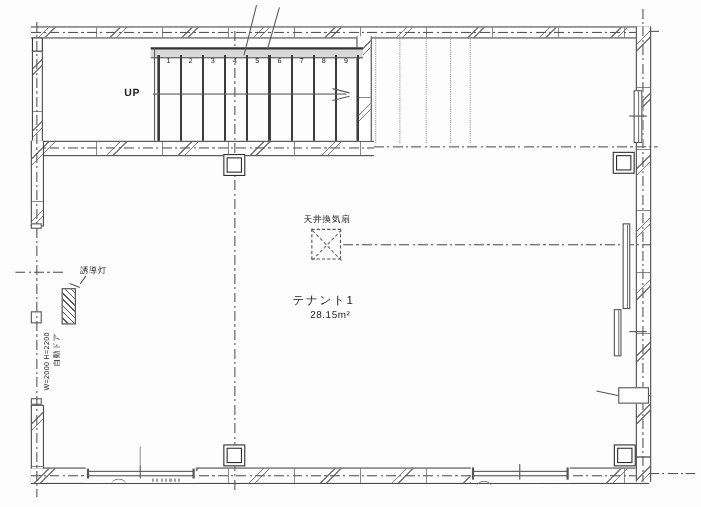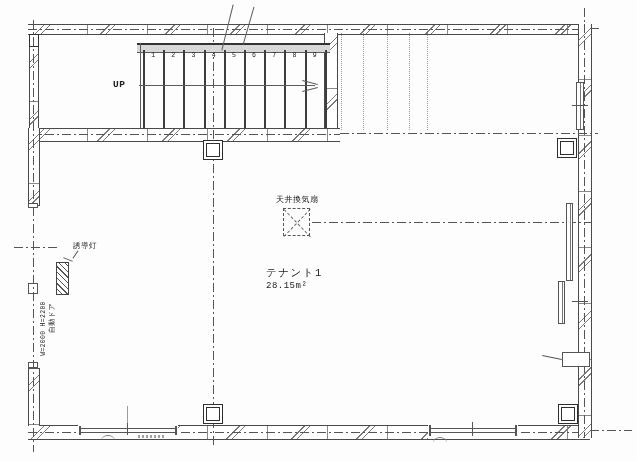--- a/index.html
+++ b/index.html
@@ -1,18 +1,18 @@
 <!DOCTYPE html>
 <html><head>
 <meta charset="utf-8">
 <style>
   html,body{margin:0;padding:0;background:#ffffff;}
   #plan{
     position:relative; width:637px; height:461px; overflow:hidden;
-    background:#fdfdfd; font-family:Liberation Mono, monospace; color:#2f2f2f;
+    background:#fdfdfd; font-family:Liberation Sans, sans-serif; color:#2f2f2f;
   }
   .abs{position:absolute;}
   
   .wallh{
     background-color:#fff;
     background-image:
       repeating-linear-gradient(135deg, transparent 0 11px, #7a7a7a 11px 12px, transparent 12px 15px, #7a7a7a 15px 16px, transparent 16px 46px),
       repeating-linear-gradient(90deg, transparent 0 59px, #8a8a8a 59px 60px);
     border-top:1.2px solid #4a4a4a; border-bottom:1.2px solid #4a4a4a;
   }
@@ -161,21 +161,21 @@
       <div class="in"></div>
     </div>
 
   <div class="lbl" style="left:276px;top:194px;font-size:8px;letter-spacing:.5px;">天井換気扇</div>
   <div class="abs ventbox" style="left:283px;top:208px;width:27px;height:28px;">
     <div class="abs xline" style="left:0;top:0;width:38px;transform:rotate(46deg);"></div>
     <div class="abs xline" style="left:0;top:27px;width:38px;transform:rotate(-46deg);"></div>
   </div>
 
   <div class="lbl" style="left:266px;top:266px;font-size:10.5px;letter-spacing:1.5px;">テナント1</div>
-  <div class="lbl" style="left:266px;top:281px;font-size:9px;letter-spacing:.5px;">28.15m²</div>
+  <div class="lbl" style="left:282px;top:281px;font-size:9px;letter-spacing:.5px;">28.15m²</div>
 
   <div class="lbl" style="left:73px;top:241px;font-size:7.5px;letter-spacing:.5px;">誘導灯</div>
   <div class="abs leader" style="left:75px;top:250px;width:1px;height:9px;transform:rotate(35deg);"></div>
   <div class="abs leader" style="left:63px;top:259px;width:10px;height:1px;transform:rotate(22deg);"></div>
   <div class="abs hatchbox" style="left:56px;top:262px;width:13px;height:33px;"></div>
 
   <div class="lbl vtext" style="left:35px;top:313px;width:34px;font-size:7px;letter-spacing:.5px;">自動ドア</div>
   <div class="lbl vtext" style="left:11px;top:325px;width:64px;font-size:6.5px;letter-spacing:.3px;">W=2000 H=2200</div>
 
 </div>

